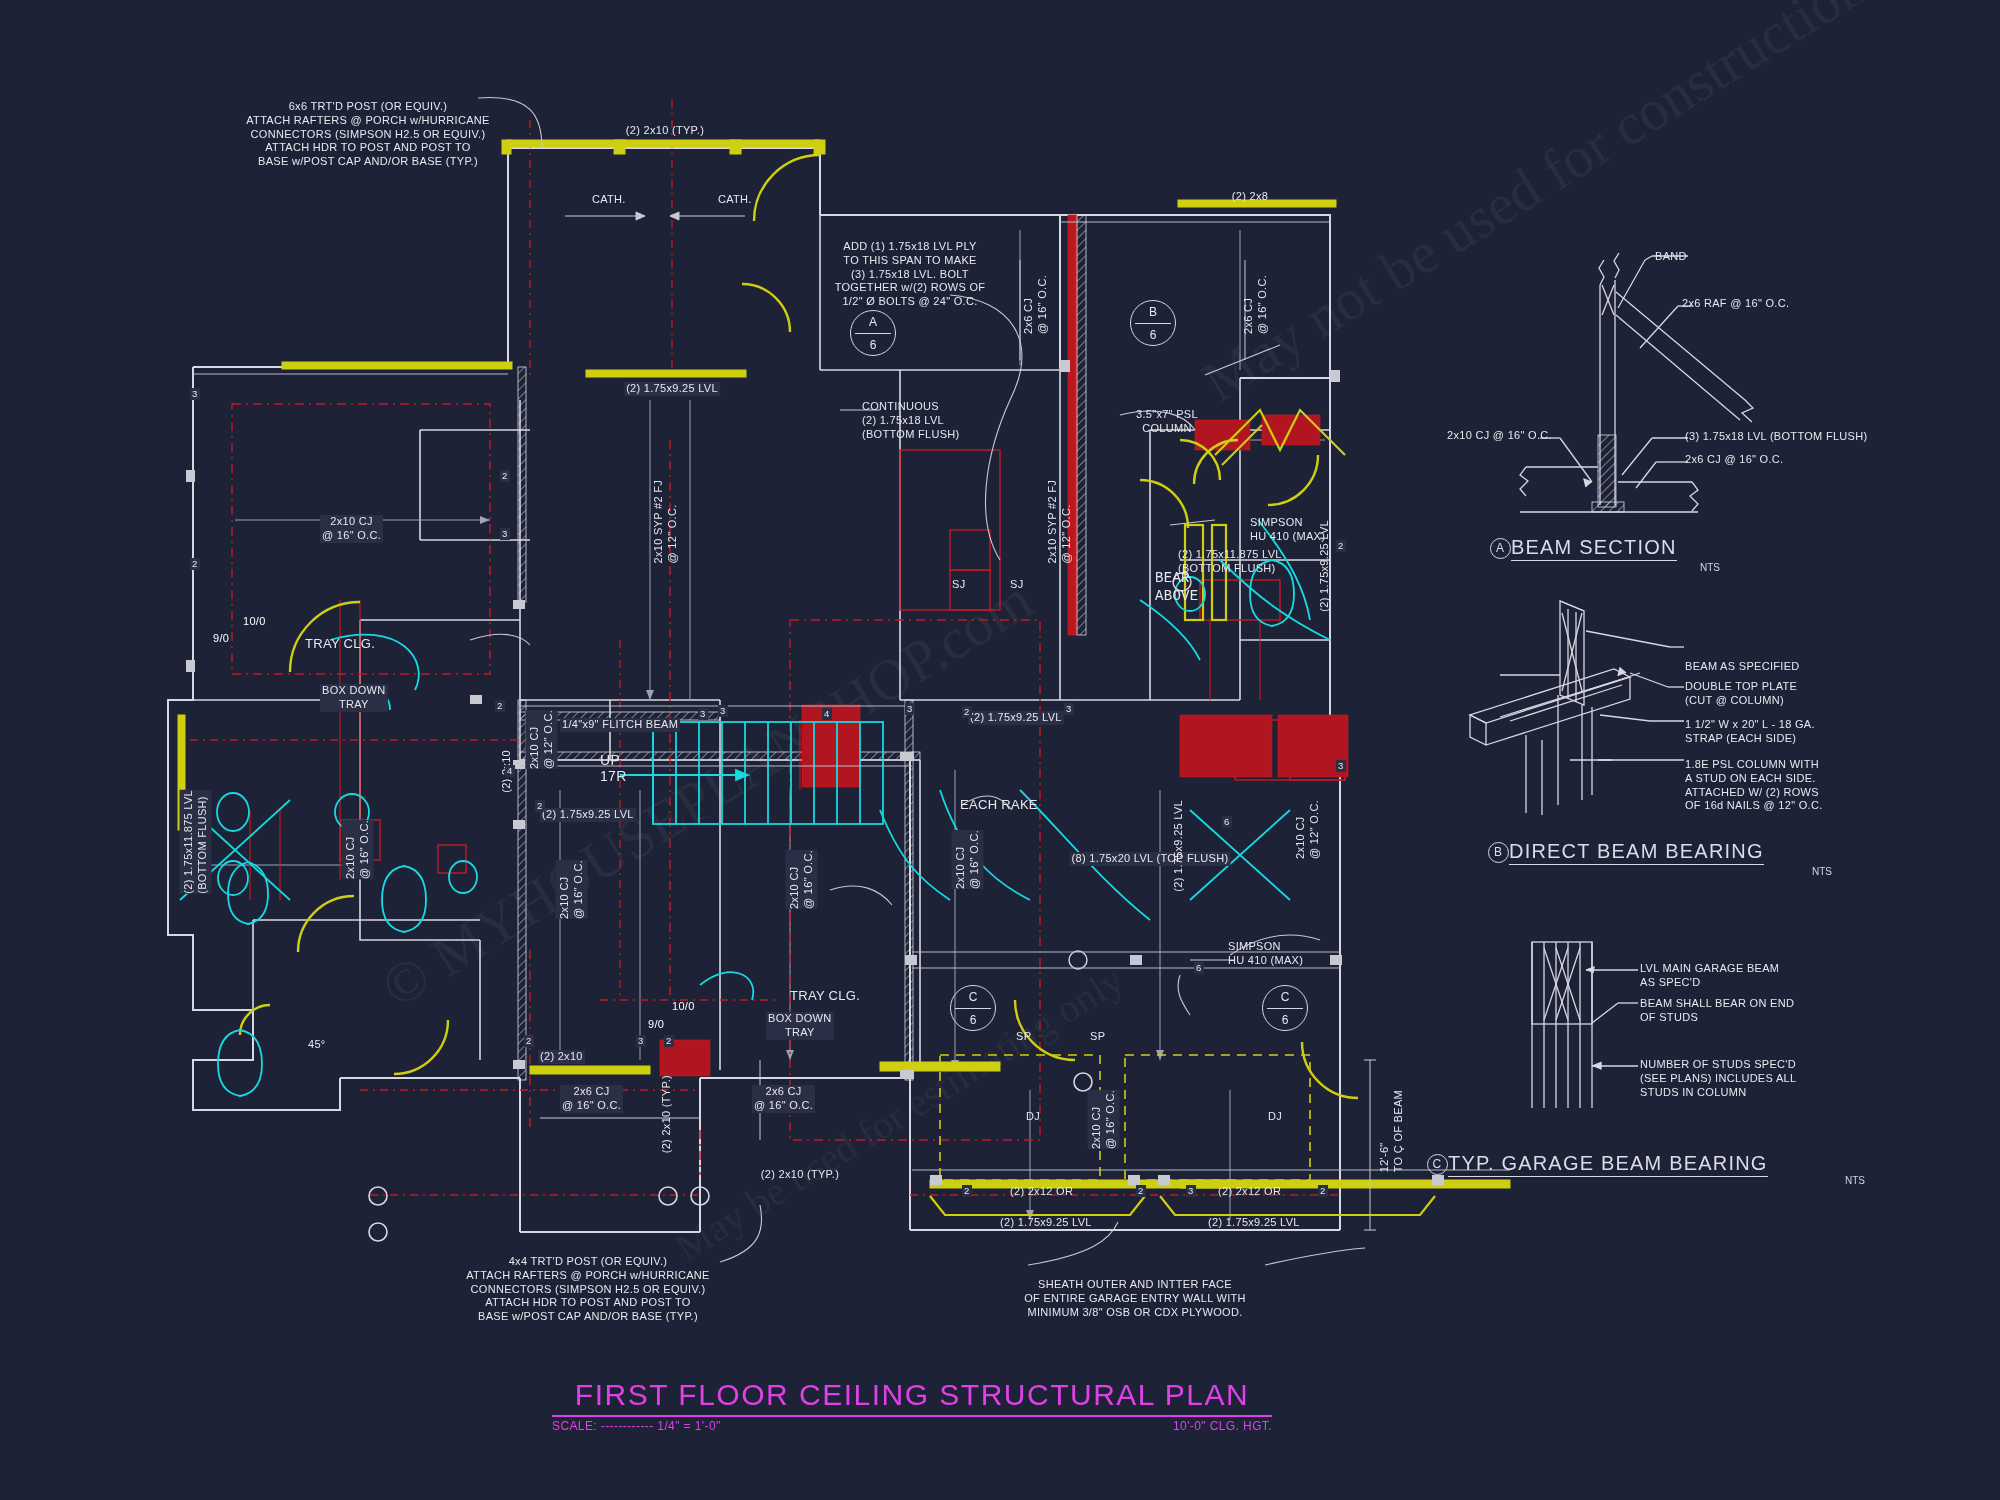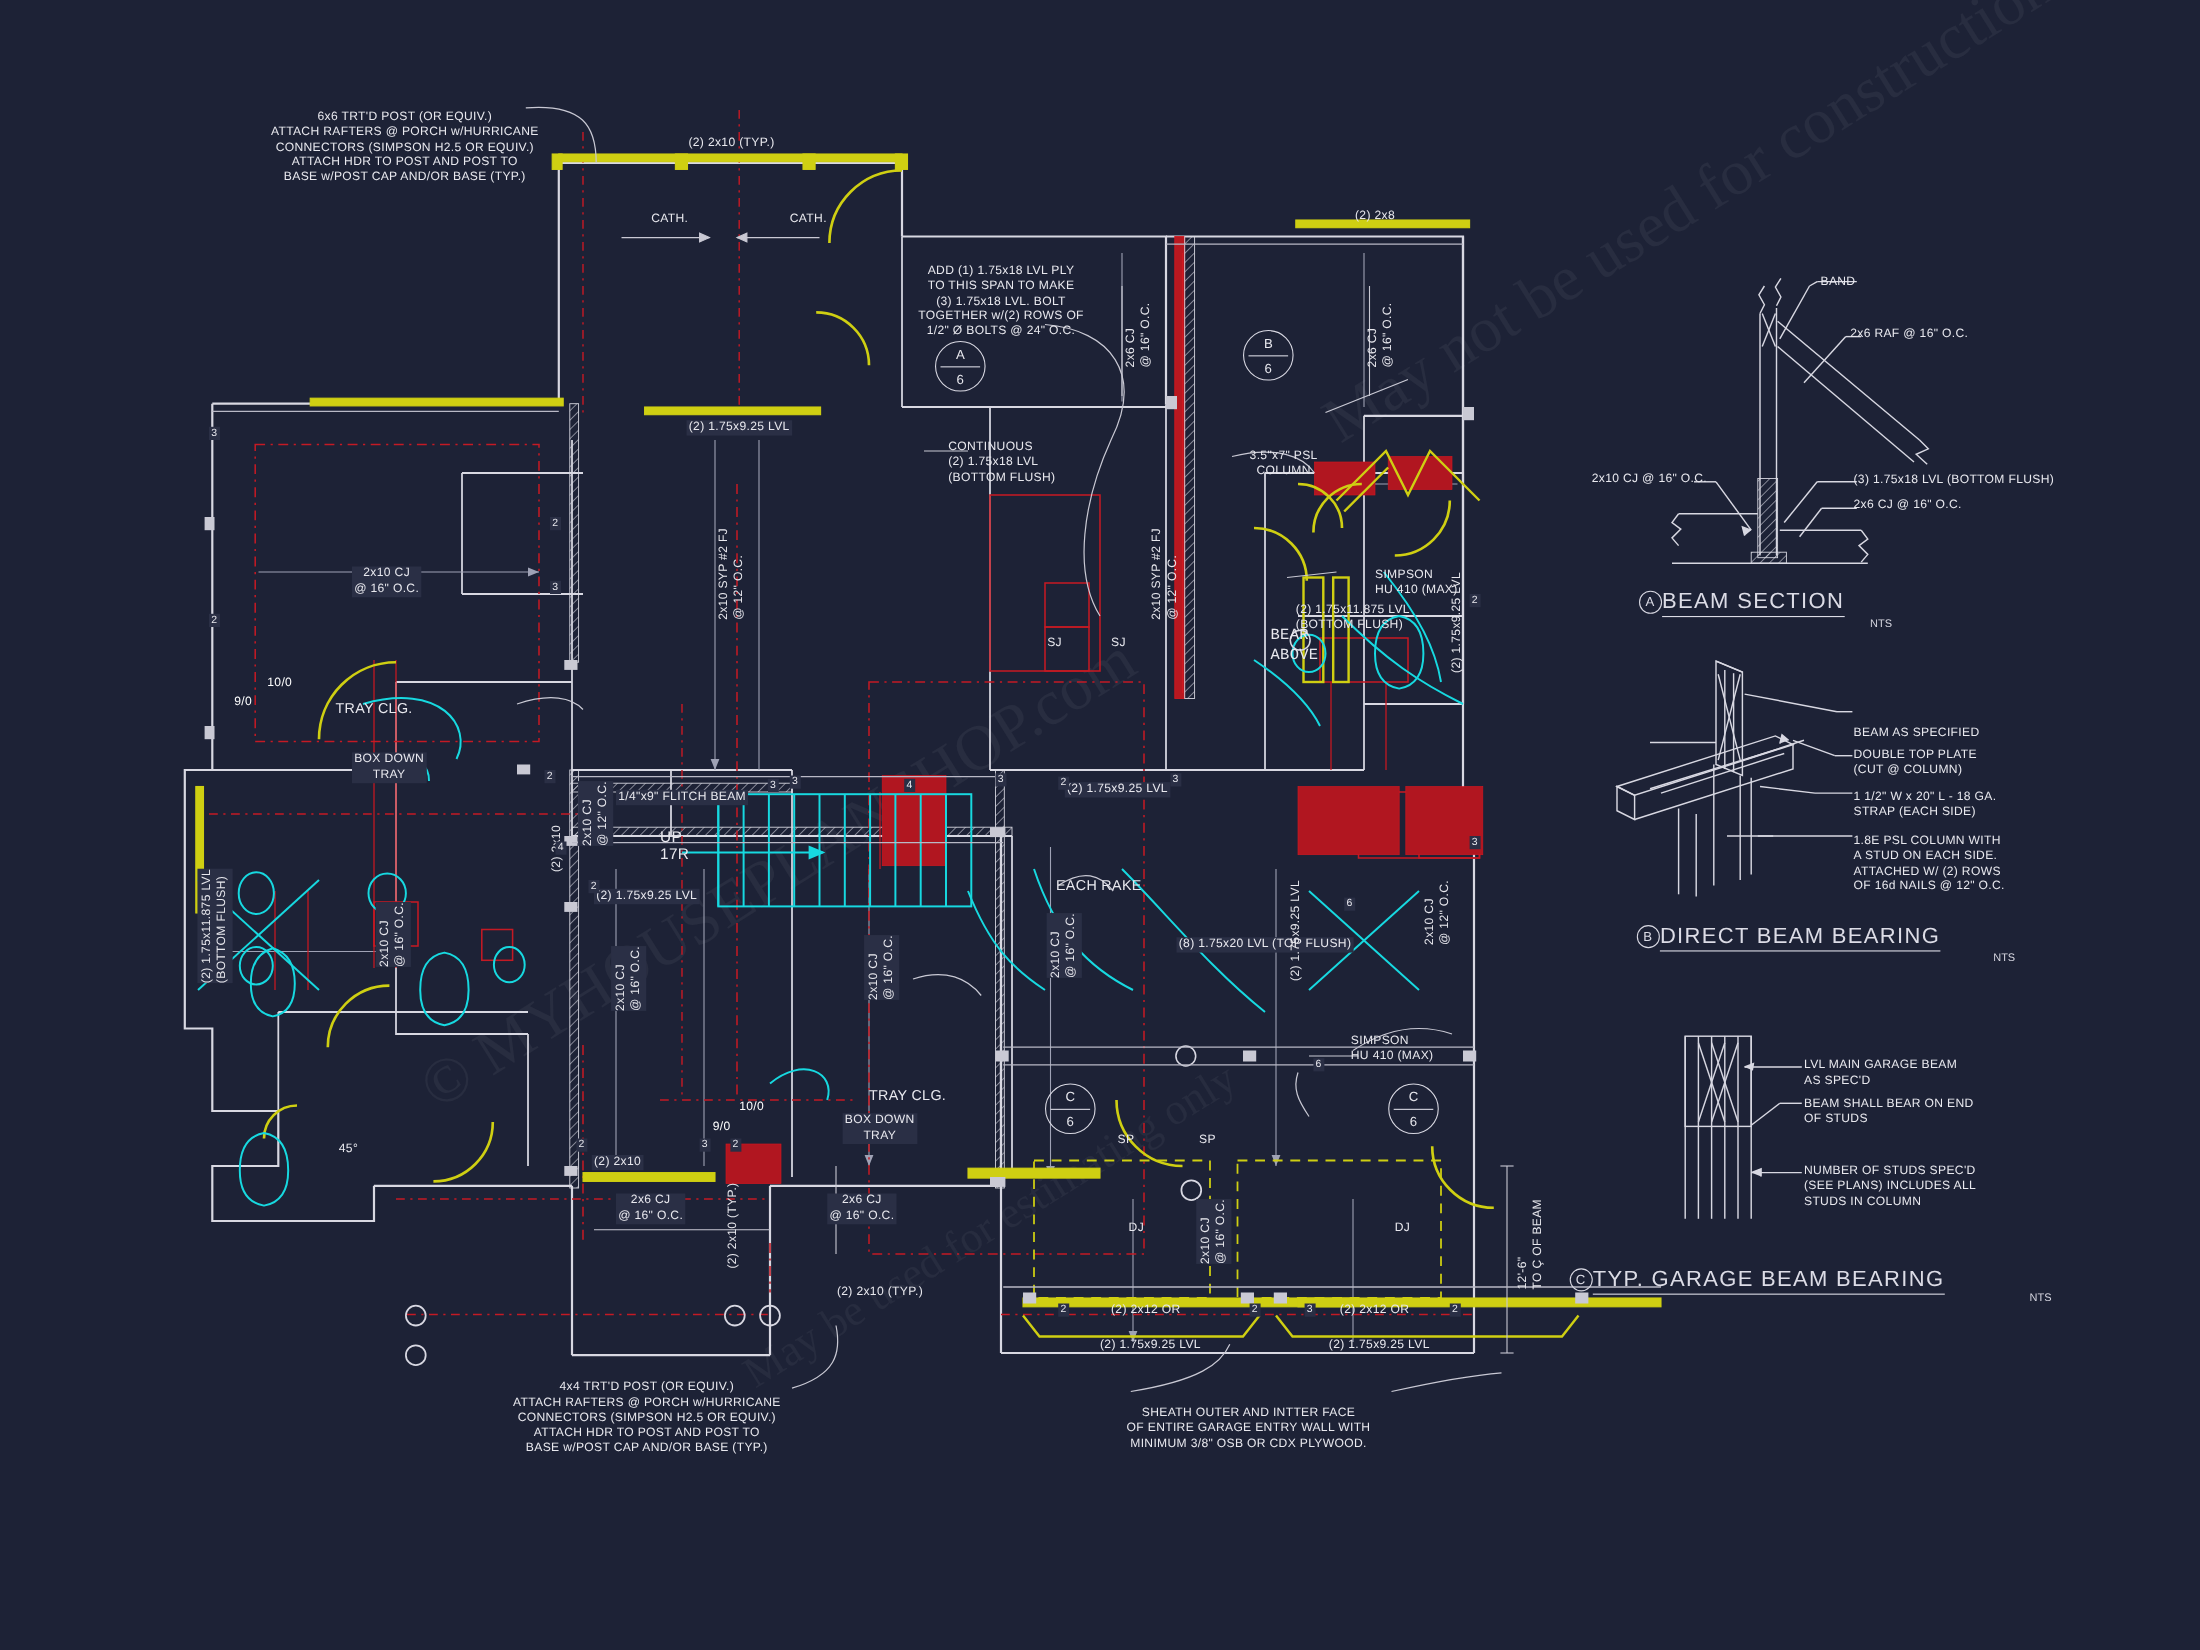--- a/index.html
+++ b/index.html
@@ -681,14 +681,22 @@
   <div class="lbl" style="left:1640px;top:997px;">BEAM SHALL BEAR ON END
 OF STUDS</div>
   <div class="lbl" style="left:1640px;top:1058px;">NUMBER OF STUDS SPEC'D
 (SEE PLANS) INCLUDES ALL
 STUDS IN COLUMN</div>
   <div class="dettitle" style="left:1427px;top:1152px;">
     <span class="detcirc">C</span><u>TYP. GARAGE BEAM BEARING</u>
   </div>
   <div class="nts" style="left:1845px;top:1175px;">NTS</div>
 
+  <div id="title">
+    <div class="main">FIRST FLOOR CEILING STRUCTURAL PLAN</div>
+    <div class="rule"></div>
+    <div class="sub">
+      <span>SCALE: ------------ 1/4" = 1'-0"</span>
+      <span>10'-0" CLG. HGT.</span>
+    </div>
+  </div>
 
 </div>
 
 </body></html>

